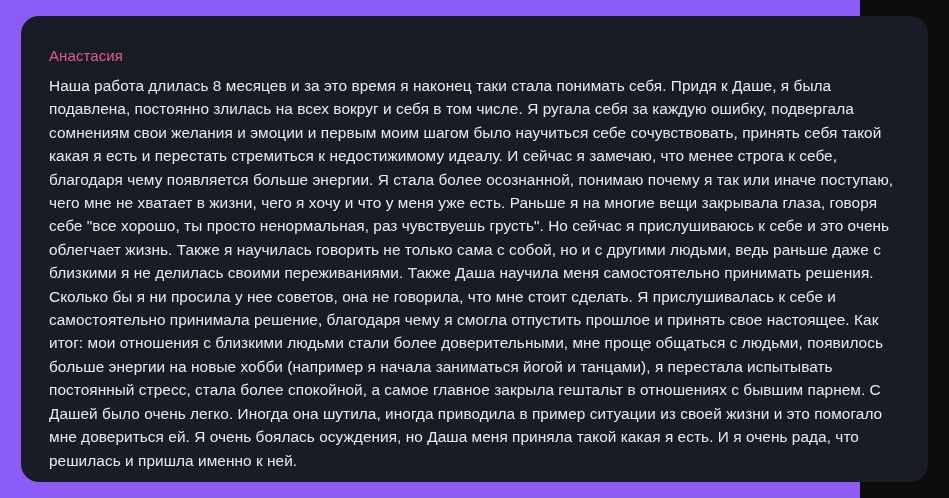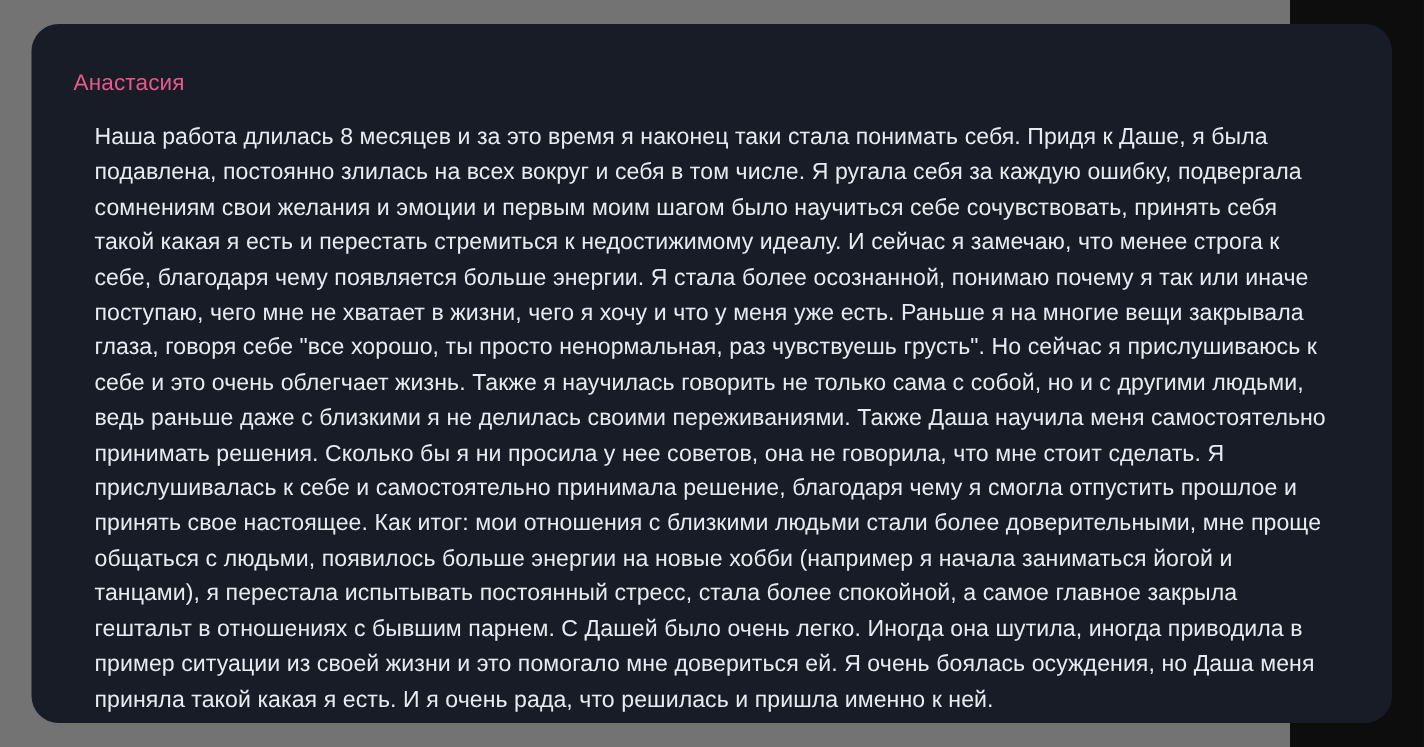--- a/index.html
+++ b/index.html
@@ -11,21 +11,21 @@
     overflow: hidden;
   }
   body {
     font-family: "Liberation Sans", sans-serif;
     -webkit-font-smoothing: antialiased;
   }
   .page {
     position: relative;
     width: 860px;
     height: 498px;
-    background: #737373;
+    background: #8b5cf6;
     box-sizing: border-box;
     display: flex;
     align-items: center;
     justify-content: center;
   }
   .testimonial-card {
     position: absolute;
     left: 21px;
     top: 16px;
     width: 907px;
@@ -41,21 +41,21 @@
     font-size: 15px;
     line-height: 20px;
     margin: 0 0 8px 0;
     font-weight: 400;
     letter-spacing: 0.1px;
   }
   .testimonial-body {
     color: #e7eaf0;
     font-size: 15.4px;
     line-height: 23.4px;
-    margin: 14px;
+    margin: 0;
     text-align: left;
     letter-spacing: 0.05px;
     white-space: pre-wrap;
   }
 </style>
 </head>
 <body>
 
 <div class="page">
   <div class="testimonial-card">

